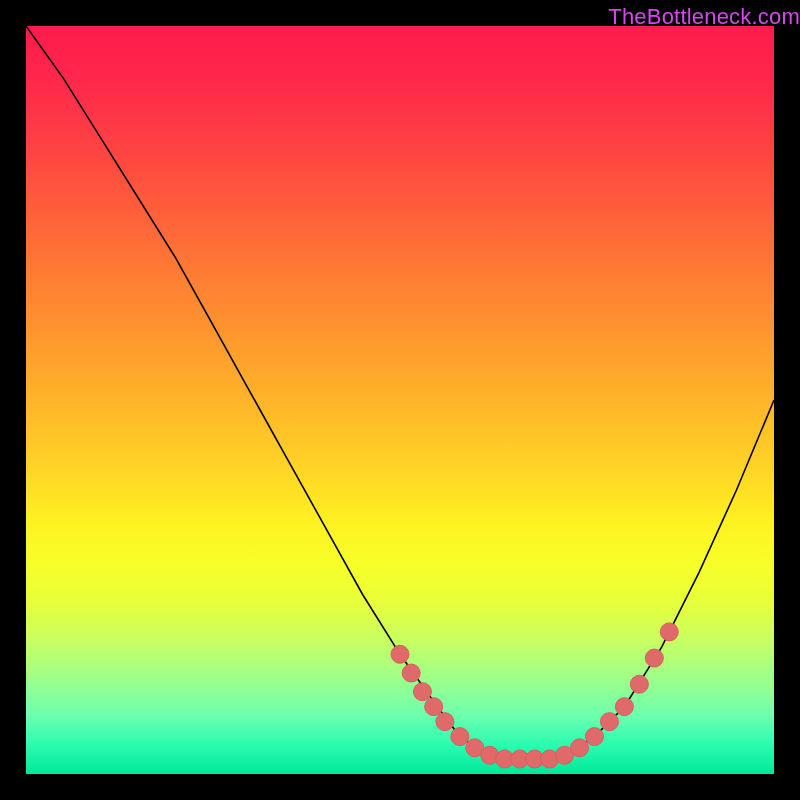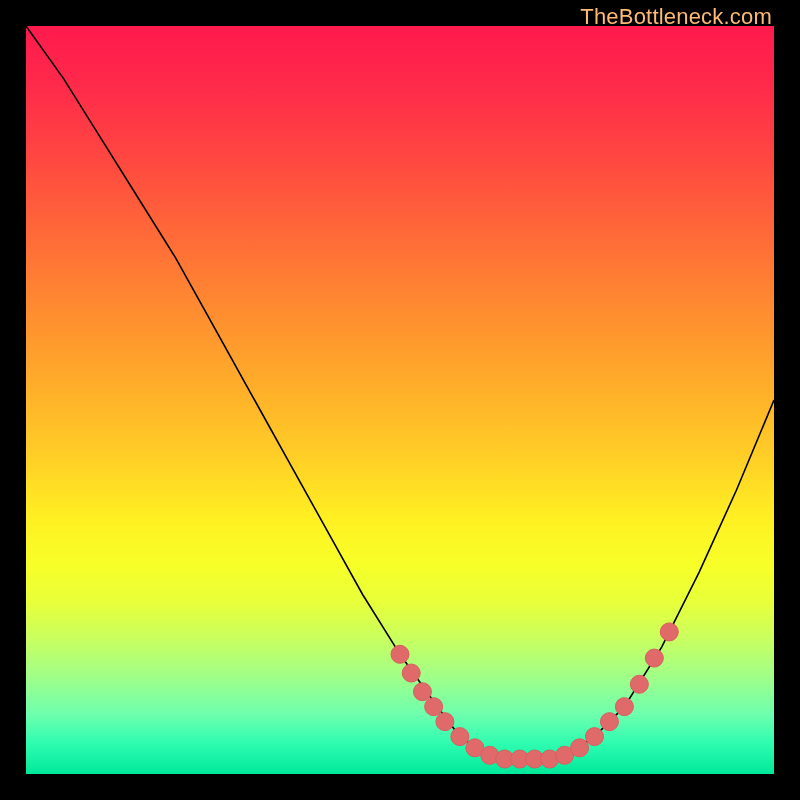--- a/index.html
+++ b/index.html
@@ -38,22 +38,22 @@
       #c8ff60 82%,
       #a0ff88 87%,
       #6effae 92%,
       #2dfcb0 96%,
       #00e89a 100%
     );
   }
   .watermark {
     position: absolute;
     top: 4px;
-    right: 28px;
-    color: #fdba74;
+    right: 0;
+    color: #d946ef;
     font-size: 22px;
     font-weight: 500;
     letter-spacing: 0.2px;
     user-select: none;
   }
   svg.curve {
     position: absolute;
     left: 0;
     top: 0;
     width: 748px;

